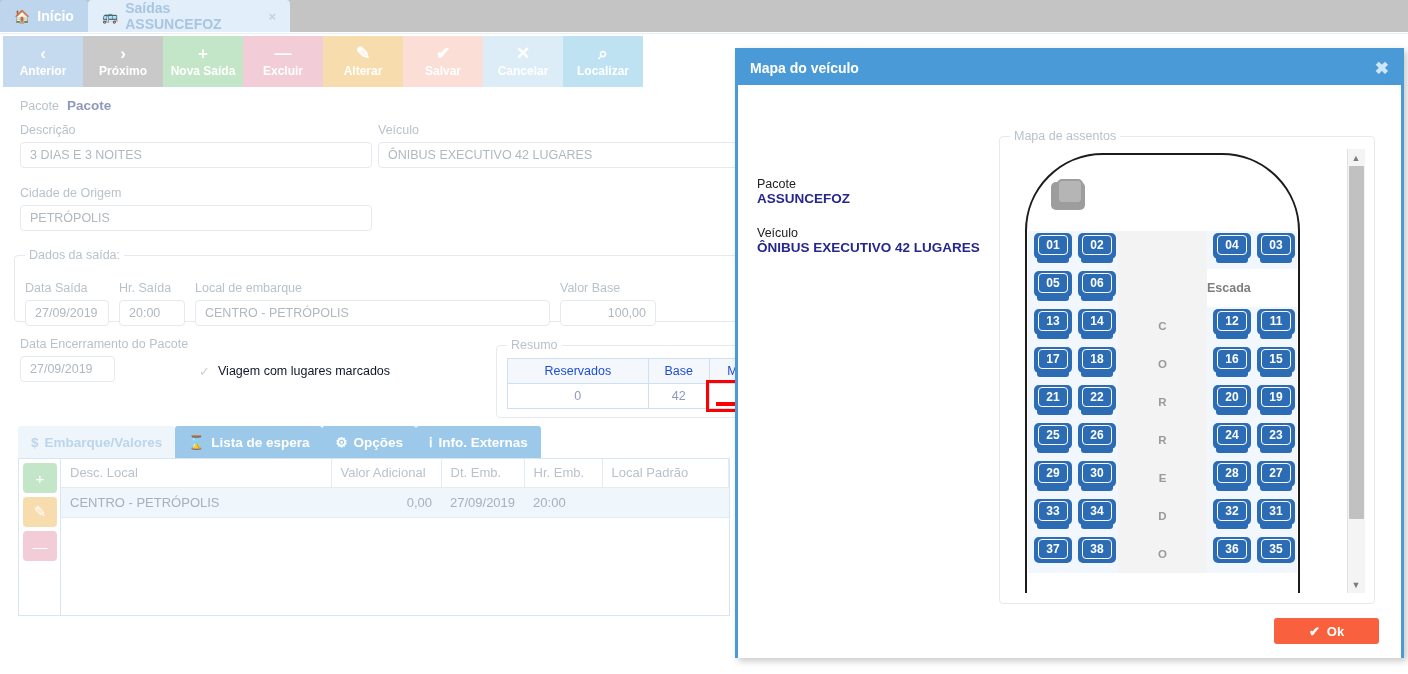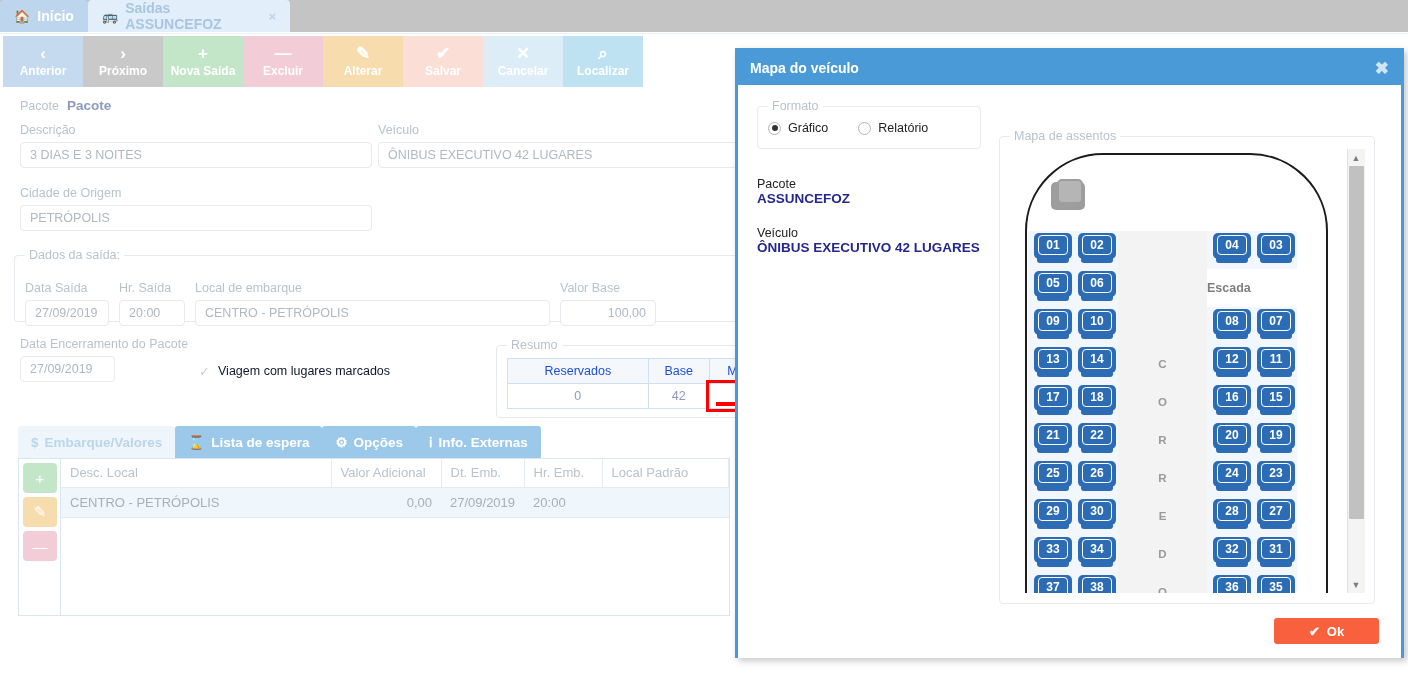--- a/index.html
+++ b/index.html
@@ -156,21 +156,21 @@
 
   .minfo { position:absolute; top:82px; left:19px; width:230px; font-size:12.5px; color:#222; }
   .minfo .k { margin-top:10px; }
   .minfo .v { font-weight:bold; color:#26278d; font-size:13.5px; }
 
   .fs-mapa { position:absolute; top:44px; left:261px; width:376px; height:475px; }
   .mapa-scroll { position:relative; width:100%; height:100%; display:flex; }
   .bus-area { flex:1; position:relative; overflow:hidden; }
 
   .bus {
-    position:absolute; top:4px; left:15px; width:303px; height:520px;
+    position:absolute; top:4px; left:15px; width:275px; height:520px;
     border:2px solid #1c1c1c; border-top-left-radius:78px; border-top-right-radius:78px;
     background:#fff;
   }
   .driver {
     position:absolute; top:24px; left:24px; width:38px; height:34px;
   }
   .driver .back { position:absolute; left:0; top:3px; width:34px; height:28px;
                   background:#9d9d9d; border-radius:5px; }
   .driver .seatc{ position:absolute; left:6px; top:0; width:26px; height:25px;
                   background:#b5b5b5; border:2px solid #9d9d9d; border-radius:5px; }
@@ -407,33 +407,20 @@
     </div>
   </div>
 
   <div class="modal">
     <div class="modal-head">
       <span>Mapa do veículo</span>
       <span class="modal-close">✖</span>
     </div>
     <div class="modal-body">
 
-      <fieldset class="fs-formato">
-        <legend>Formato</legend>
-        <div class="radios">
-          <label class="rad">
-            <span class="rcirc on"></span>
-            <span>Gráfico</span>
-          </label>
-          <label class="rad">
-            <span class="rcirc"></span>
-            <span>Relatório</span>
-          </label>
-        </div>
-      </fieldset>
 
       <div class="minfo">
         <div class="k">Pacote</div>
         <div class="v">ASSUNCEFOZ</div>
         <div class="k" style="margin-top:20px;">Veículo</div>
         <div class="v">ÔNIBUS EXECUTIVO 42 LUGARES</div>
       </div>
 
       <fieldset class="fs-mapa">
         <legend>Mapa de assentos</legend>
@@ -481,47 +468,20 @@
                       </div>
                       <div class="seat">
                         <div class="sb"></div>
                         <div class="cush"></div>
                         <div class="num">06</div>
                       </div>
                     </div>
                     <div class="cellaisle"></div>
                     <div class="blank-white" style="display: flex; align-items: center; justify-content: flex-start;">
                       <span class="escada">Escada</span>
-                    </div>
-                  </div>
-                  <div class="seatrow">
-                    <div class="cellpair">
-                      <div class="seat">
-                        <div class="sb"></div>
-                        <div class="cush"></div>
-                        <div class="num">09</div>
-                      </div>
-                      <div class="seat">
-                        <div class="sb"></div>
-                        <div class="cush"></div>
-                        <div class="num">10</div>
-                      </div>
-                    </div>
-                    <div class="cellaisle"></div>
-                    <div class="cellpair">
-                      <div class="seat">
-                        <div class="sb"></div>
-                        <div class="cush"></div>
-                        <div class="num">08</div>
-                      </div>
-                      <div class="seat">
-                        <div class="sb"></div>
-                        <div class="cush"></div>
-                        <div class="num">07</div>
-                      </div>
                     </div>
                   </div>
                   <div class="seatrow">
                     <div class="cellpair">
                       <div class="seat">
                         <div class="sb"></div>
                         <div class="cush"></div>
                         <div class="num">13</div>
                       </div>
                       <div class="seat">

